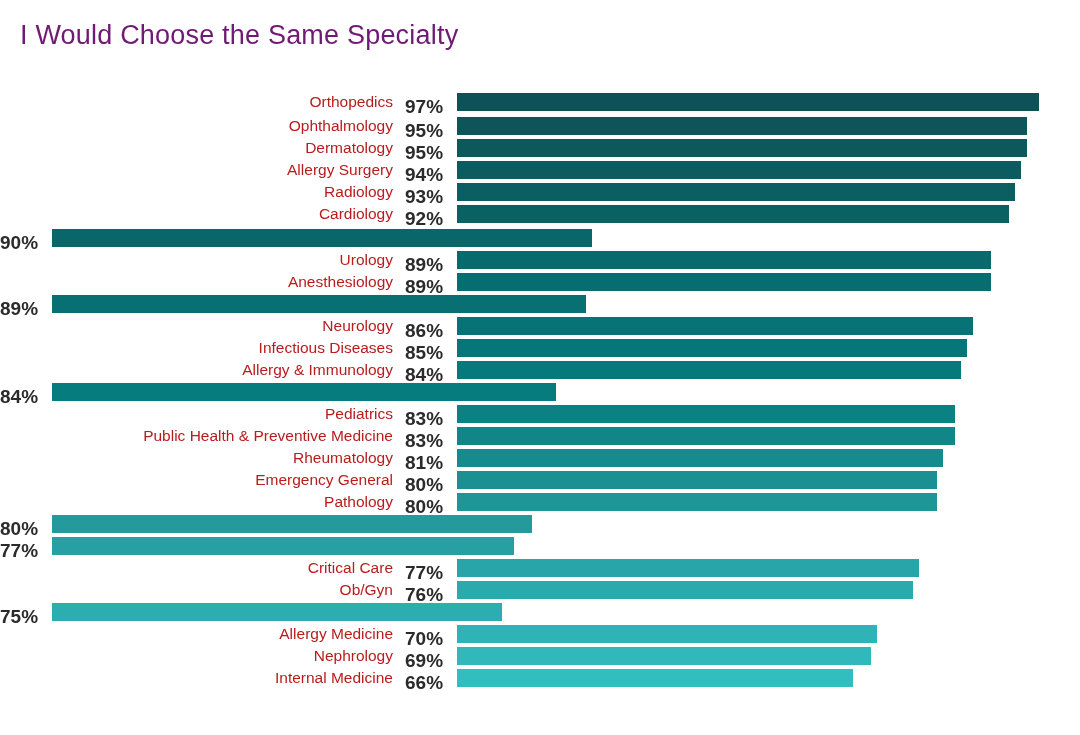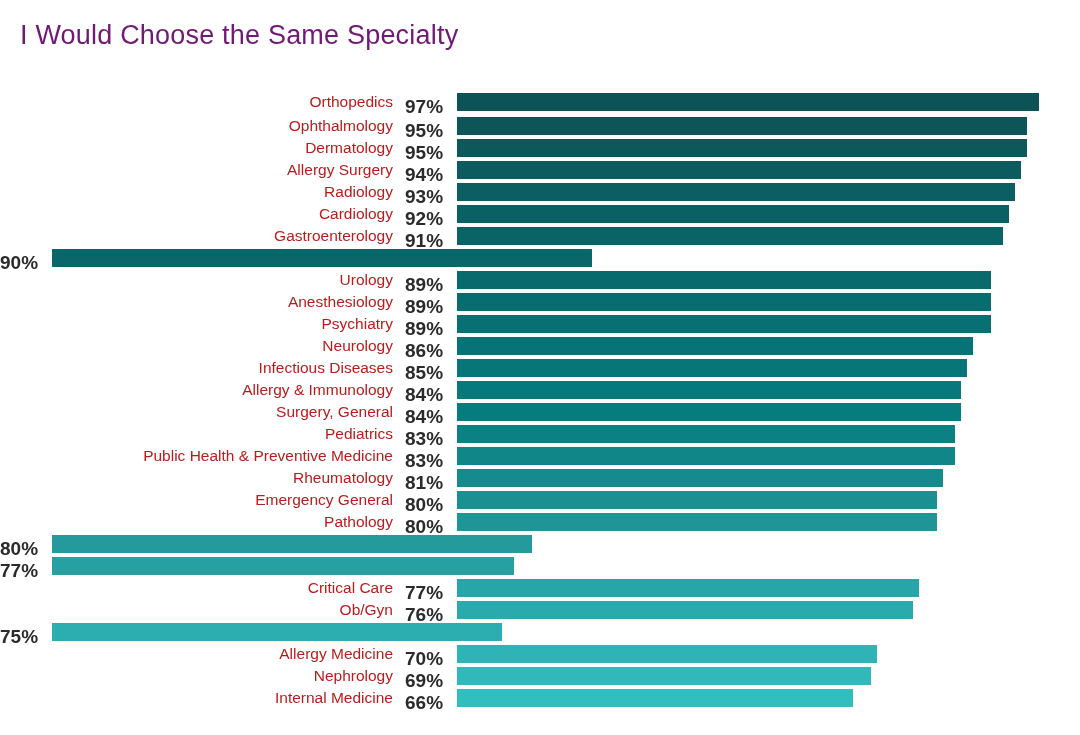--- a/index.html
+++ b/index.html
@@ -127,27 +127,20 @@
       </div>
       <div class="spacer"></div>
       <div class="row">
         <div class="cat-label">Cardiology</div>
         <div class="val-label">92%</div>
         <div class="bar-area">
           <div class="bar" style="width: 552px; background: rgb(10, 97, 100);"></div>
         </div>
       </div>
       <div class="spacer"></div>
-      <div class="row">
-        <div class="cat-label">Gastroenterology</div>
-        <div class="val-label">91%</div>
-        <div class="bar-area">
-          <div class="bar" style="width: 546px; background: rgb(10, 100, 103);"></div>
-        </div>
-      </div>
       <div class="spacer"></div>
       <div class="row">
         <div class="val-label">90%</div>
         <div class="bar-area">
           <div class="bar" style="width: 540px; background: rgb(9, 103, 106);"></div>
         </div>
       </div>
       <div class="spacer"></div>
       <div class="row">
         <div class="cat-label">Urology</div>
@@ -159,21 +152,20 @@
       <div class="spacer"></div>
       <div class="row">
         <div class="cat-label">Anesthesiology</div>
         <div class="val-label">89%</div>
         <div class="bar-area">
           <div class="bar" style="width: 534px; background: rgb(8, 109, 112);"></div>
         </div>
       </div>
       <div class="spacer"></div>
       <div class="row">
-        <div class="cat-label">Psychiatry</div>
         <div class="val-label">89%</div>
         <div class="bar-area">
           <div class="bar" style="width: 534px; background: rgb(8, 112, 115);"></div>
         </div>
       </div>
       <div class="spacer"></div>
       <div class="row">
         <div class="cat-label">Neurology</div>
         <div class="val-label">86%</div>
         <div class="bar-area">
@@ -191,21 +183,20 @@
       <div class="spacer"></div>
       <div class="row">
         <div class="cat-label">Allergy &amp; Immunology</div>
         <div class="val-label">84%</div>
         <div class="bar-area">
           <div class="bar" style="width: 504px; background: rgb(6, 121, 124);"></div>
         </div>
       </div>
       <div class="spacer"></div>
       <div class="row">
-        <div class="cat-label">Surgery, General</div>
         <div class="val-label">84%</div>
         <div class="bar-area">
           <div class="bar" style="width: 504px; background: rgb(6, 124, 127);"></div>
         </div>
       </div>
       <div class="spacer"></div>
       <div class="row">
         <div class="cat-label">Pediatrics</div>
         <div class="val-label">83%</div>
         <div class="bar-area">

